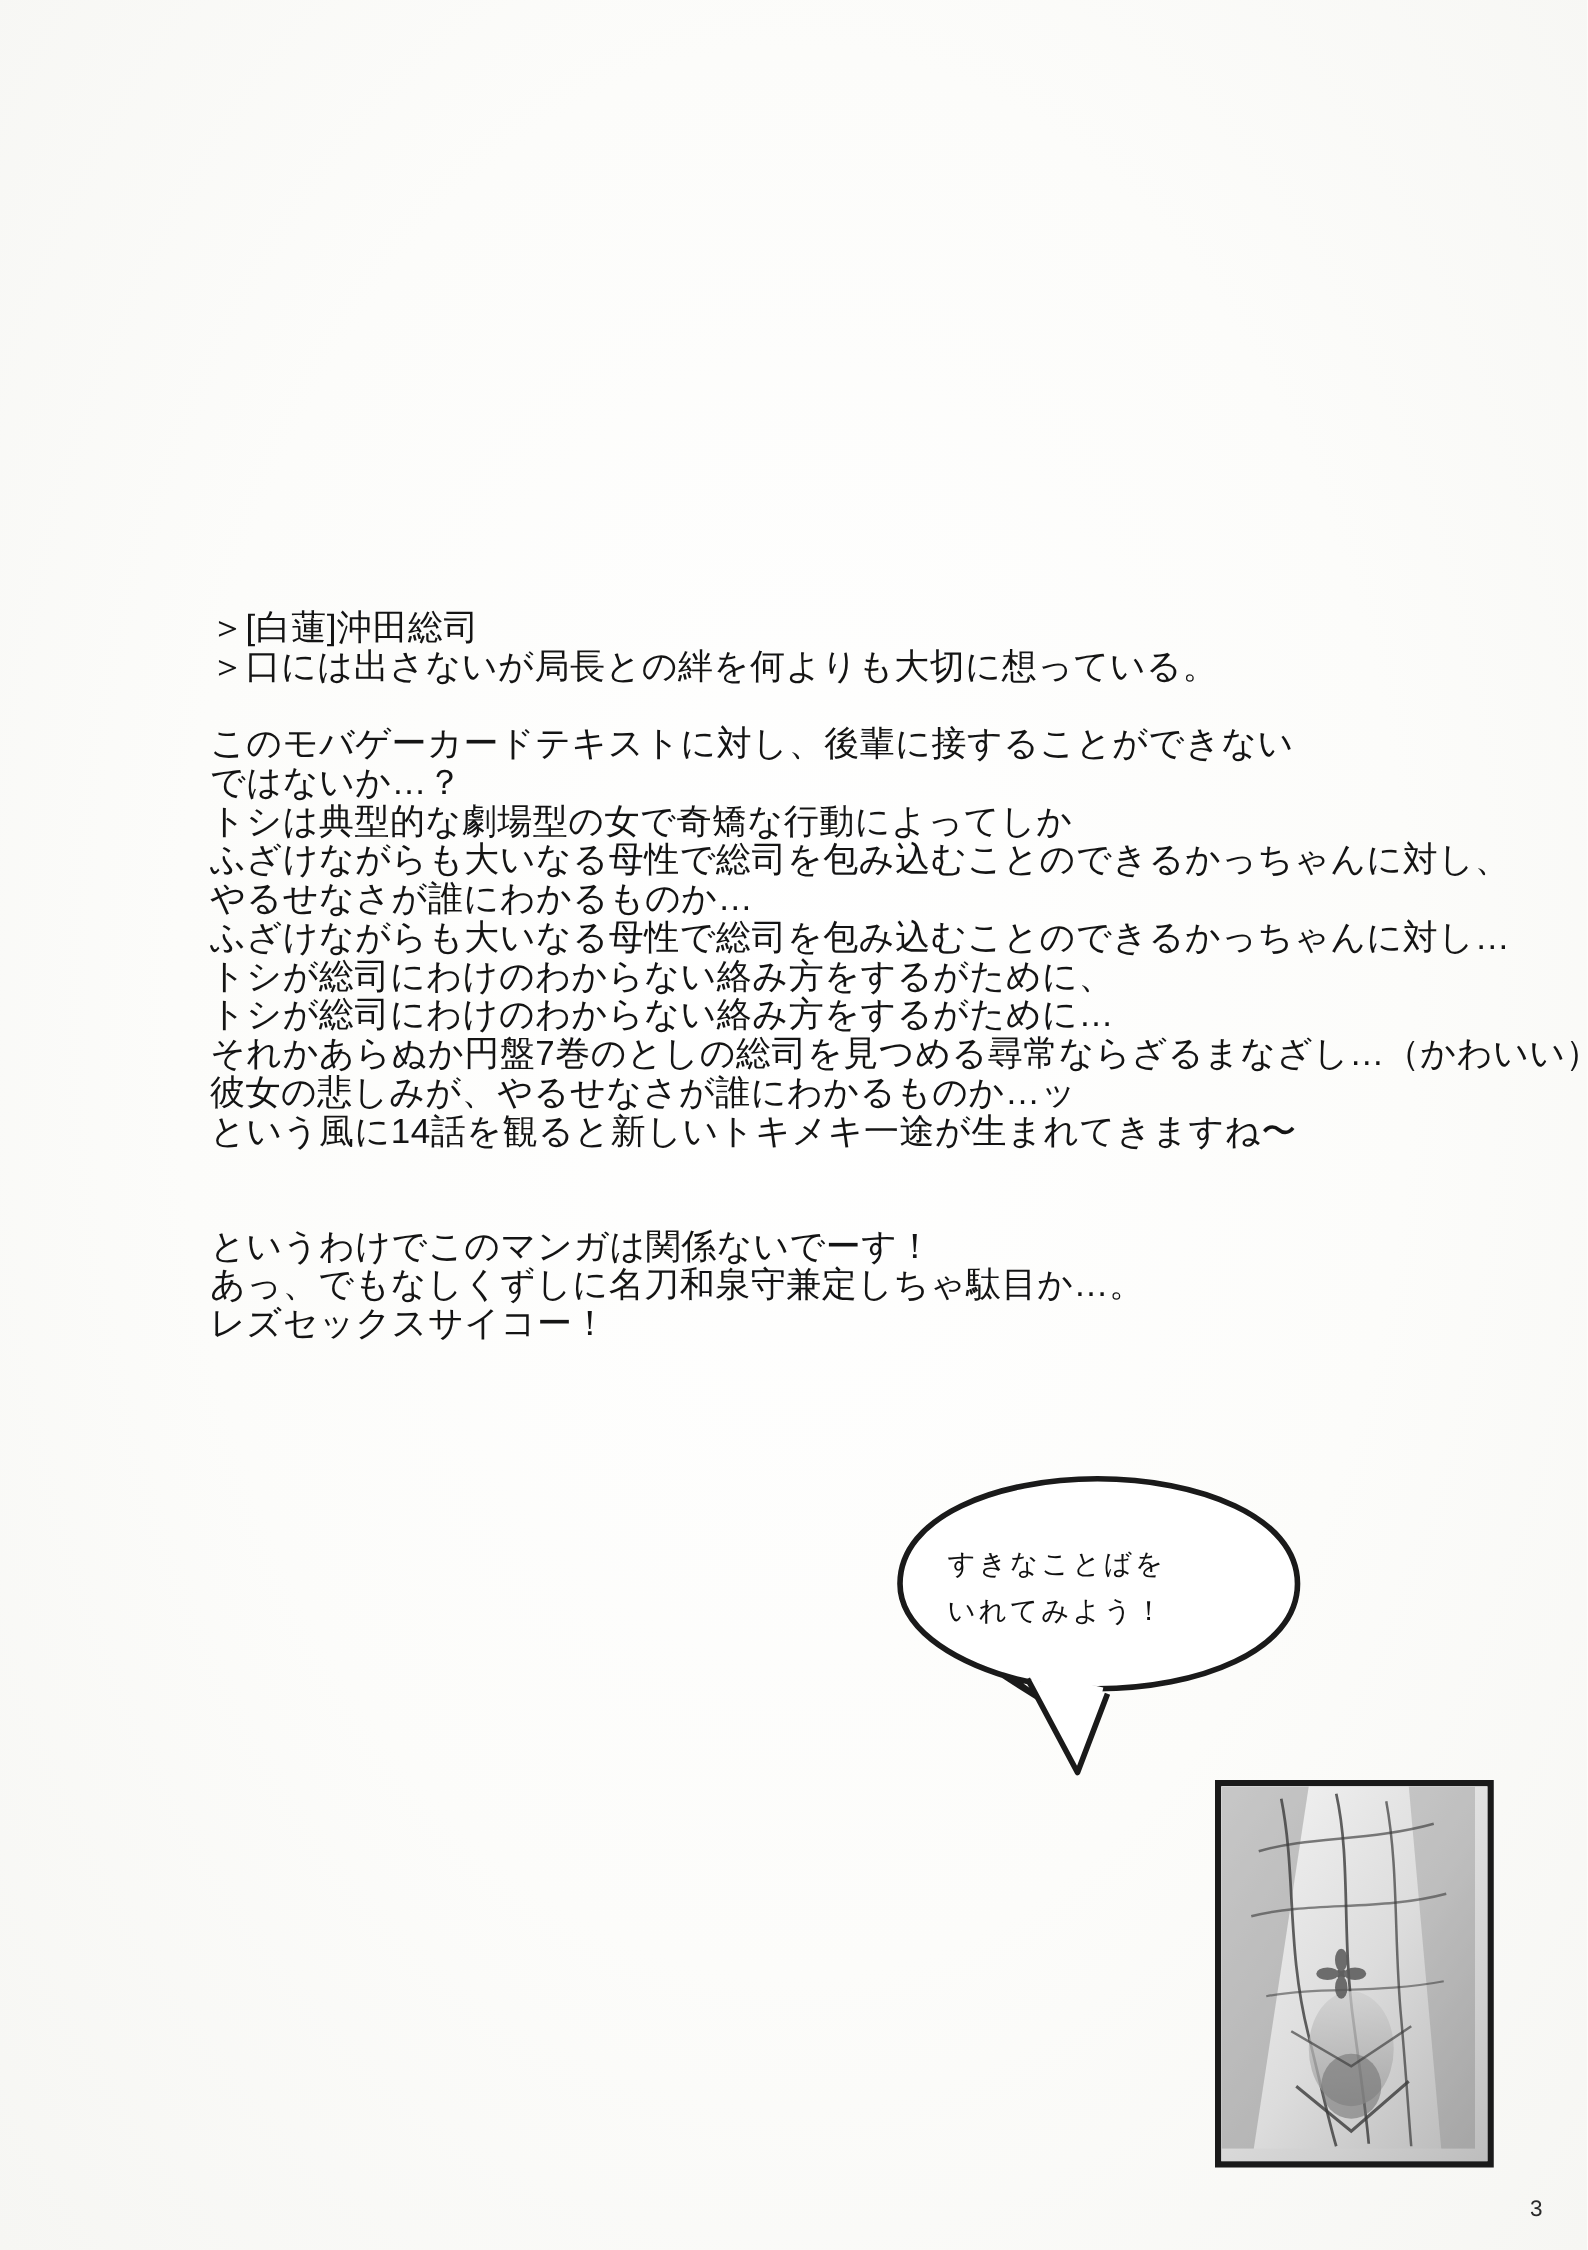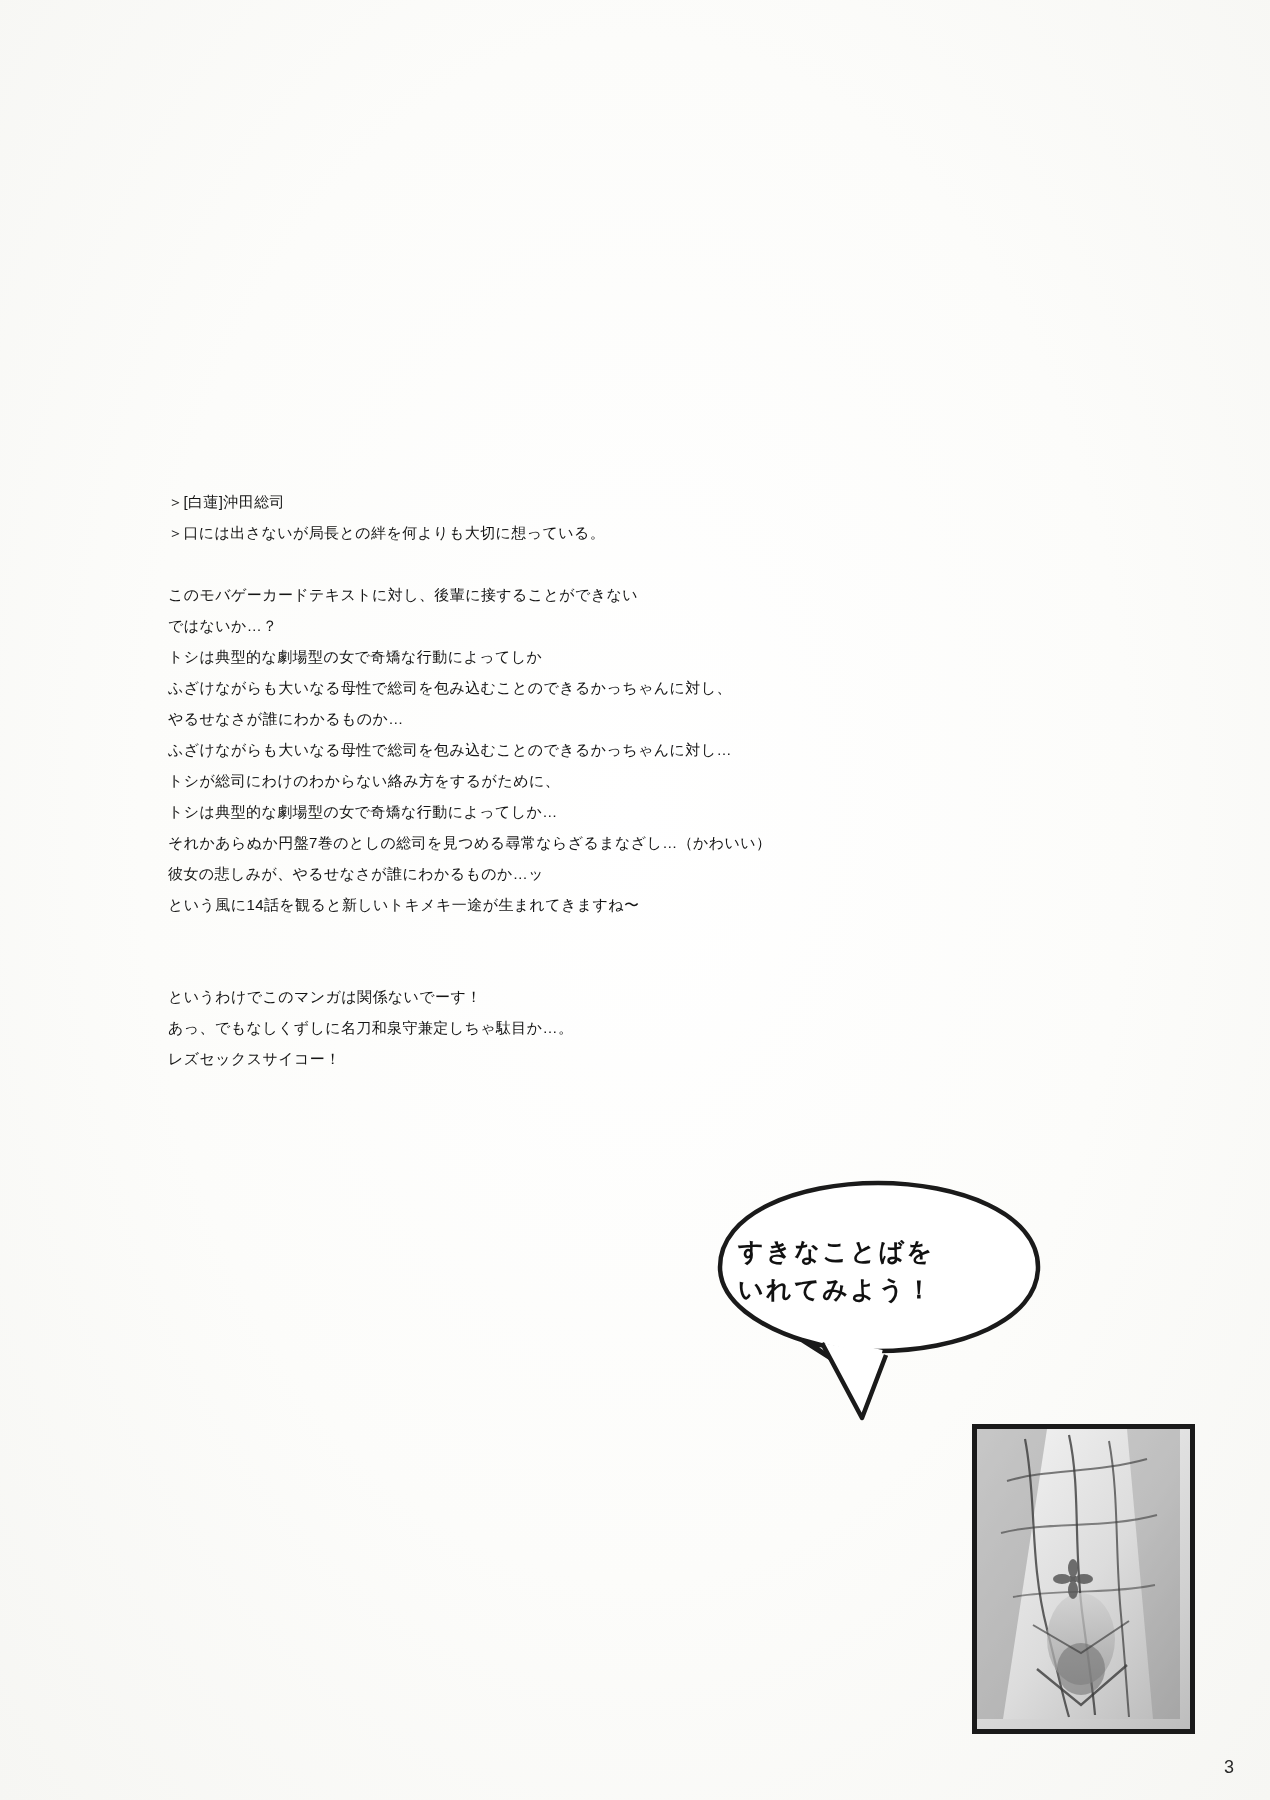--- a/index.html
+++ b/index.html
@@ -28,21 +28,21 @@
       radial-gradient(ellipse at 50% 45%, #ffffff 0%, #fcfcfa 55%, #f6f6f3 100%);
     pointer-events: none;
   }
   .text-block {
     position: absolute;
     left: 168px;
     top: 486px;
     width: 1000px;
   }
   .line {
-    font-size: 15px;
+    font-size: 28px;
     line-height: 31px;
     letter-spacing: 0.4px;
     white-space: pre;
     color: #141414;
   }
   .line.spacer {
     height: 31px;
   }
   .para-gap {
     height: 30px;
@@ -56,27 +56,27 @@
     width: 380px;
     height: 250px;
   }
   .balloon-svg {
     position: absolute;
     left: 0;
     top: 0;
   }
   .balloon-text {
     position: absolute;
-    left: 48px;
+    left: 68px;
     top: 57px;
     width: 260px;
-    font-size: 25px;
+    font-size: 22px;
     line-height: 38px;
     letter-spacing: 2.5px;
-    font-weight: 700;
+    font-weight: 400;
     color: #111111;
     white-space: pre;
   }
 
   
   .panel {
     position: absolute;
     left: 972px;
     top: 1424px;
     width: 213px;
@@ -115,21 +115,21 @@
     <div class="line">＞[白蓮]沖田総司</div>
     <div class="line">＞口には出さないが局長との絆を何よりも大切に想っている。</div>
     <div class="line spacer"></div>
     <div class="line">このモバゲーカードテキストに対し、後輩に接することができない</div>
     <div class="line">ではないか…？</div>
     <div class="line">トシは典型的な劇場型の女で奇矯な行動によってしか</div>
     <div class="line">ふざけながらも大いなる母性で総司を包み込むことのできるかっちゃんに対し、</div>
     <div class="line">やるせなさが誰にわかるものか…</div>
     <div class="line">ふざけながらも大いなる母性で総司を包み込むことのできるかっちゃんに対し…</div>
     <div class="line">トシが総司にわけのわからない絡み方をするがために、</div>
-    <div class="line">トシは典型的な劇場型の女で奇矯な行動によってしか…</div>
+    <div class="line">トシが総司にわけのわからない絡み方をするがために…</div>
     <div class="line">それかあらぬか円盤7巻のとしの総司を見つめる尋常ならざるまなざし…（かわいい）</div>
     <div class="line">彼女の悲しみが、やるせなさが誰にわかるものか…ッ</div>
     <div class="line">という風に14話を観ると新しいトキメキ一途が生まれてきますね〜</div>
     <div class="line spacer"></div>
     <div class="para-gap"></div>
     <div class="line">というわけでこのマンガは関係ないでーす！</div>
     <div class="line">あっ、でもなしくずしに名刀和泉守兼定しちゃ駄目か…。</div>
     <div class="line">レズセックスサイコー！</div>
   </div>
 

